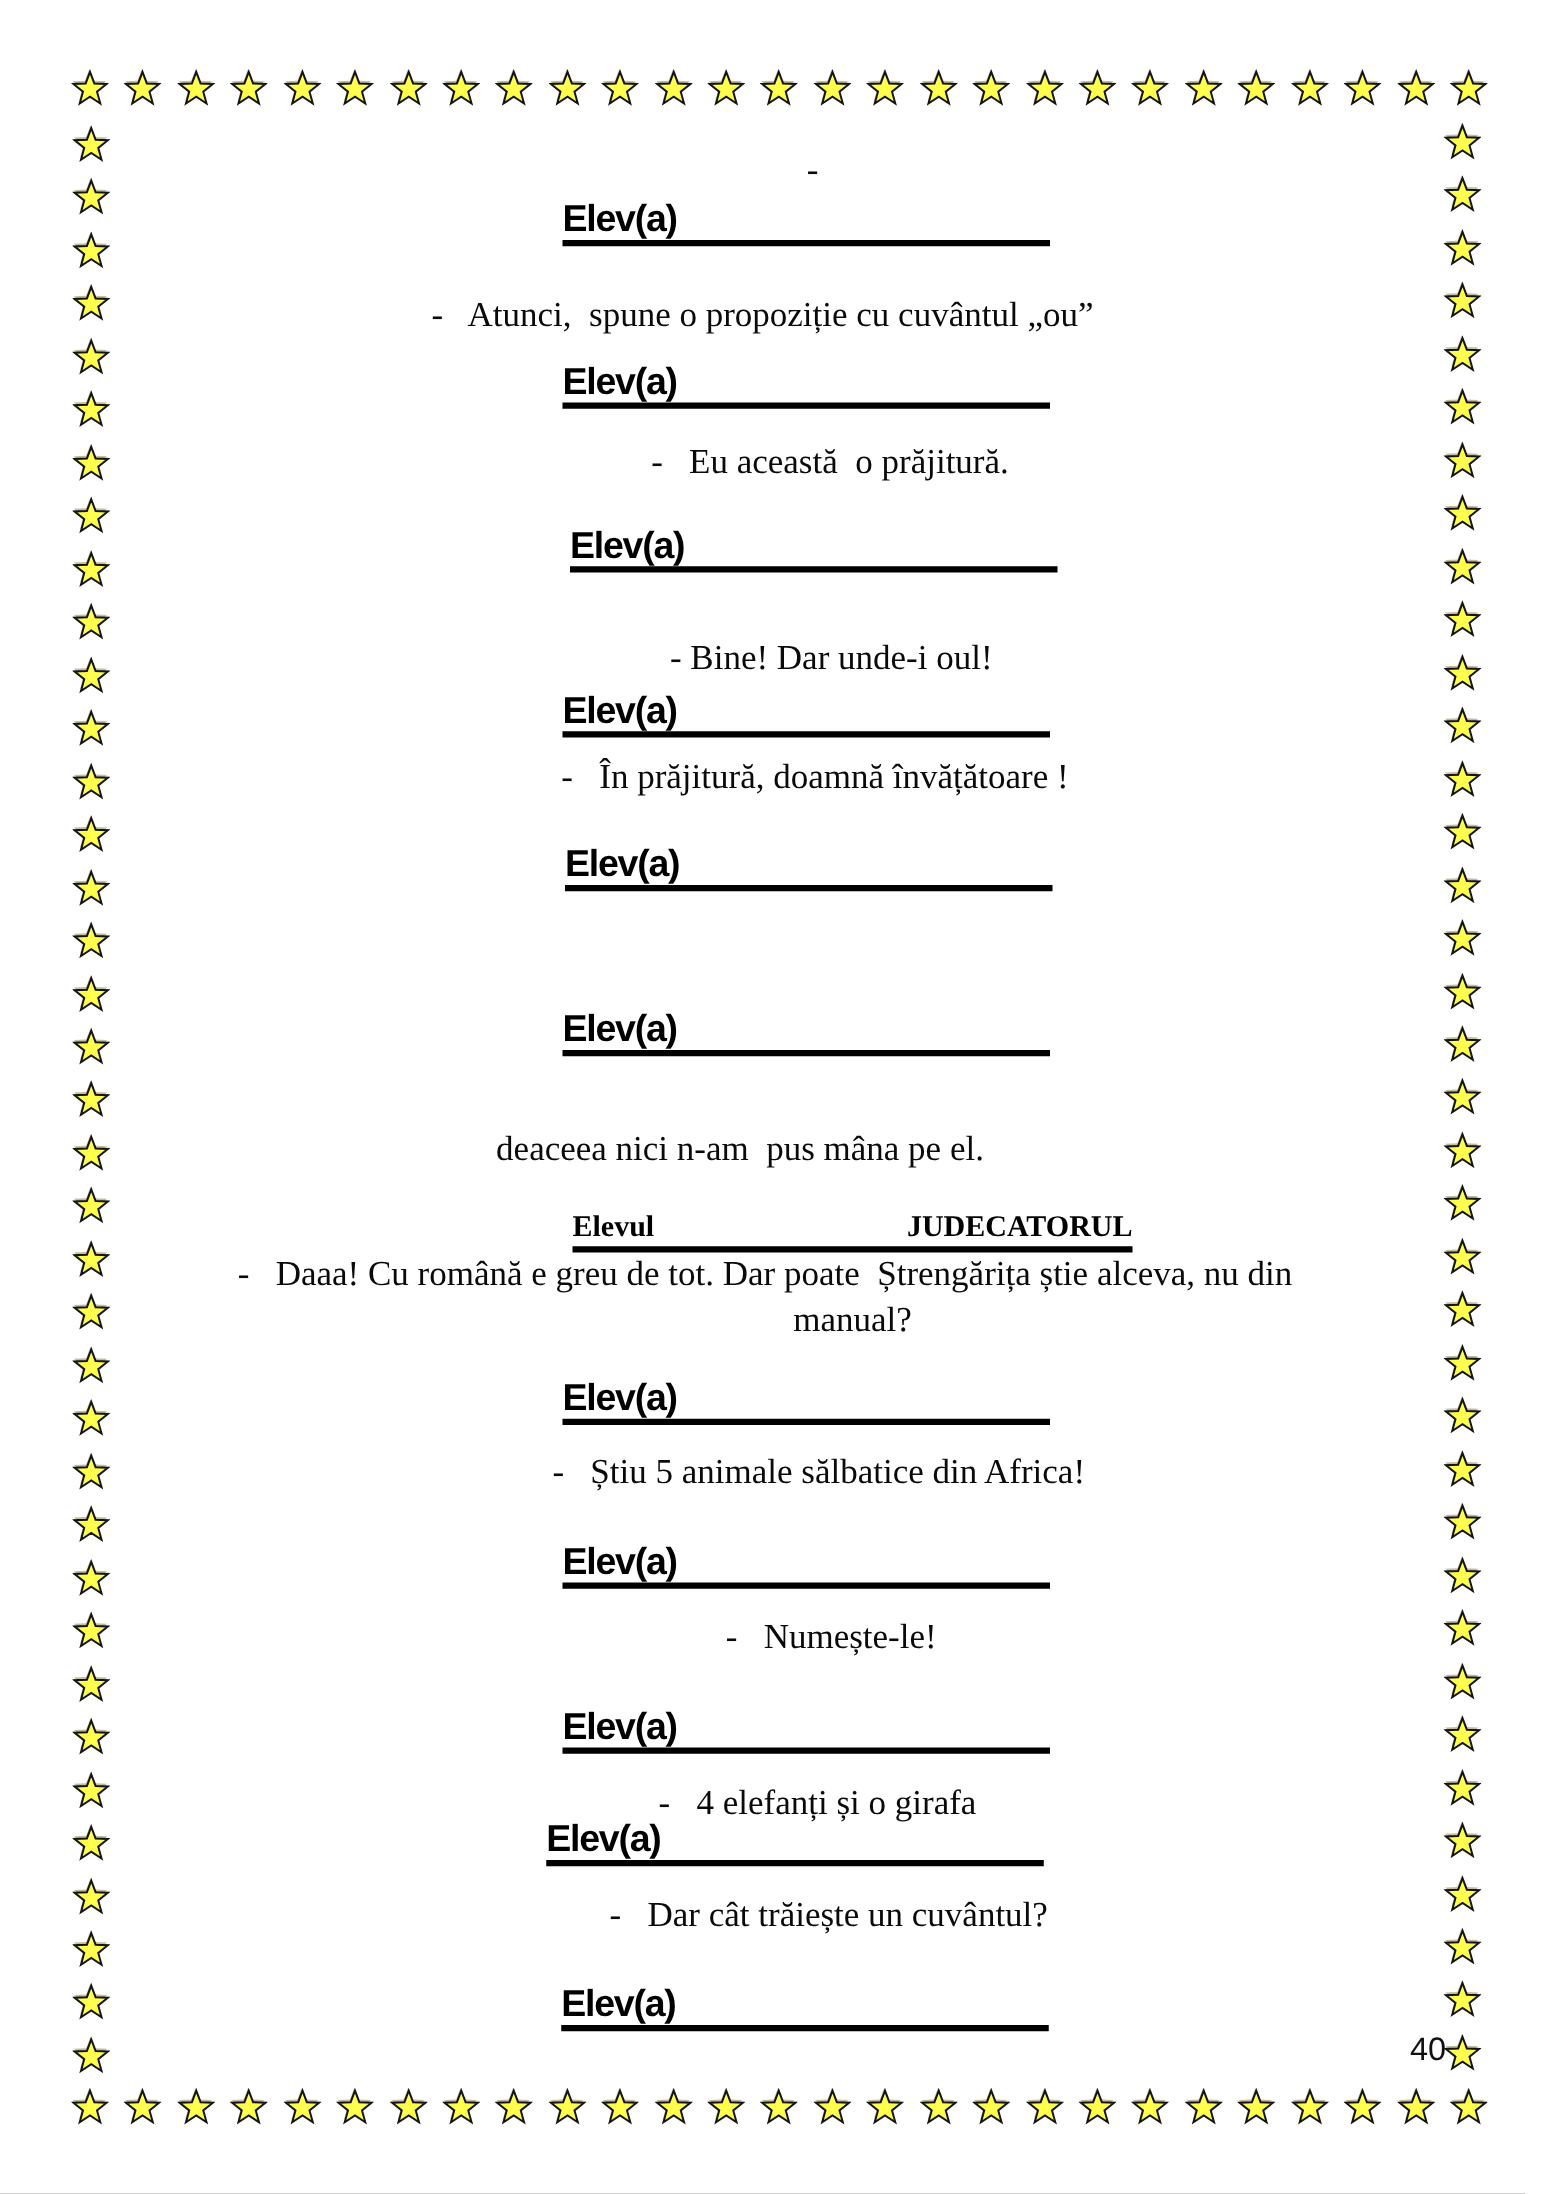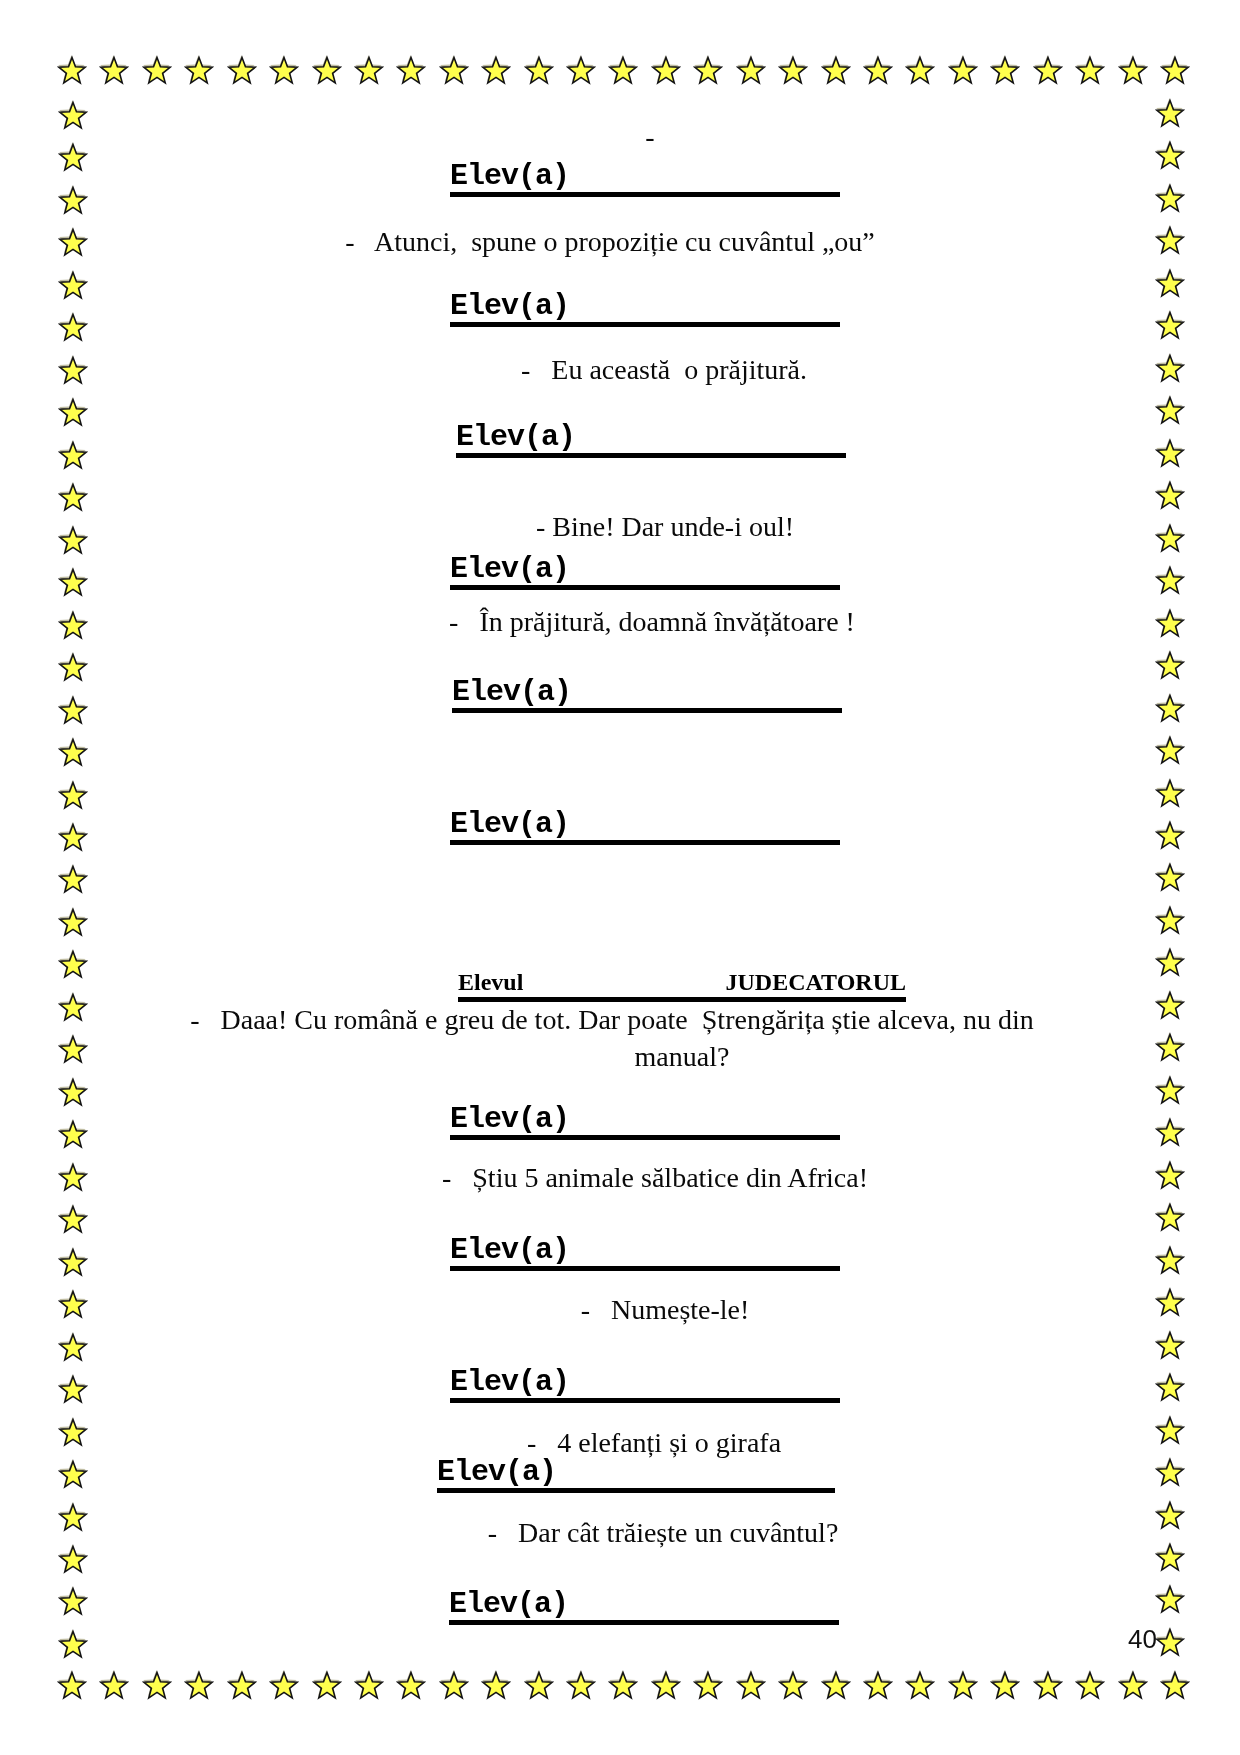--- a/index.html
+++ b/index.html
@@ -17,21 +17,21 @@
     width:1060px;
     text-align:center;
     font-size:28px;
     line-height:34px;
     white-space:pre-wrap;
     color:#0a0a0a;
   }
   .elev{
     position:absolute;
     width:390px;
-    font-family:Liberation Mono, monospace;
+    font-family:Liberation Sans, sans-serif;
     font-weight:700;
     font-size:30px;
     line-height:32px;
     letter-spacing:-1px;
     border-bottom:5px solid #000;
     text-align:left;
     transform-origin:left top;
   }
   .header-line{
     position:absolute;
@@ -569,40 +569,41 @@
       <div class="star" style="left: 1155px; top: 1627px;"><svg width="30" height="30" viewBox="0 0 30 30">
           <polygon points="15,2.5 18.47,11.73 28.31,12.17 20.61,18.32 23.23,27.83 15,22.4 6.77,27.83 9.39,18.32 1.69,12.17 11.53,11.73" transform="translate(-0.6,-2.2)" fill="#b5b292" opacity="0.85"></polygon>
           <polygon points="15,2.5 18.47,11.73 28.31,12.17 20.61,18.32 23.23,27.83 15,22.4 6.77,27.83 9.39,18.32 1.69,12.17 11.53,11.73" fill="#FFFF4D" stroke="#141414" stroke-width="1.6"></polygon>
         </svg></div>
     </div>
 
   <div class="line" style="top:120px;left:120px;">-</div>
 
   <div class="elev" style="top:160px;left:450px;">Elev(a)</div>
 
-  <div class="line" style="top:225px;left:80px;">-   Atunci,  spune o propoziție cu cuvântul „ou”</div>
+  <div class="line" style="top:236px;left:80px;">-   Atunci,  spune o propoziție cu cuvântul „ou”</div>
 
   <div class="elev" style="top:290px;left:450px;">Elev(a)</div>
 
   <div class="line" style="top:353px;left:134px;">-   Eu această  o prăjitură.</div>
 
   <div class="elev" style="top:421px;left:456px;">Elev(a)</div>
 
   <div class="line" style="top:510px;left:135px;">- Bine! Dar unde-i oul!</div>
 
   <div class="elev" style="top:553px;left:450px;">Elev(a)</div>
 
   <div class="line" style="top:605px;left:122px;">-   În prăjitură, doamnă învățătoare !</div>
 
   <div class="elev" style="top:676px;left:452px;">Elev(a)</div>
 
 
   <div class="elev" style="top:808px;left:450px;">Elev(a)</div>
 
 
+  <div class="line" style="top:903px;left:62px;">deaceea nici n-am  pus mâna pe el.</div>
 
   <div class="header-line">
     <span>Elevul</span>
     <span>JUDECATORUL</span>
   </div>
 
   <div class="line" style="top:1040px;left:152px;">manual?</div>
 
   <div class="line" style="top:1003px;left:82px;">-   Daaa! Cu română e greu de tot. Dar poate  Ștrengărița știe alceva, nu din</div>
 

